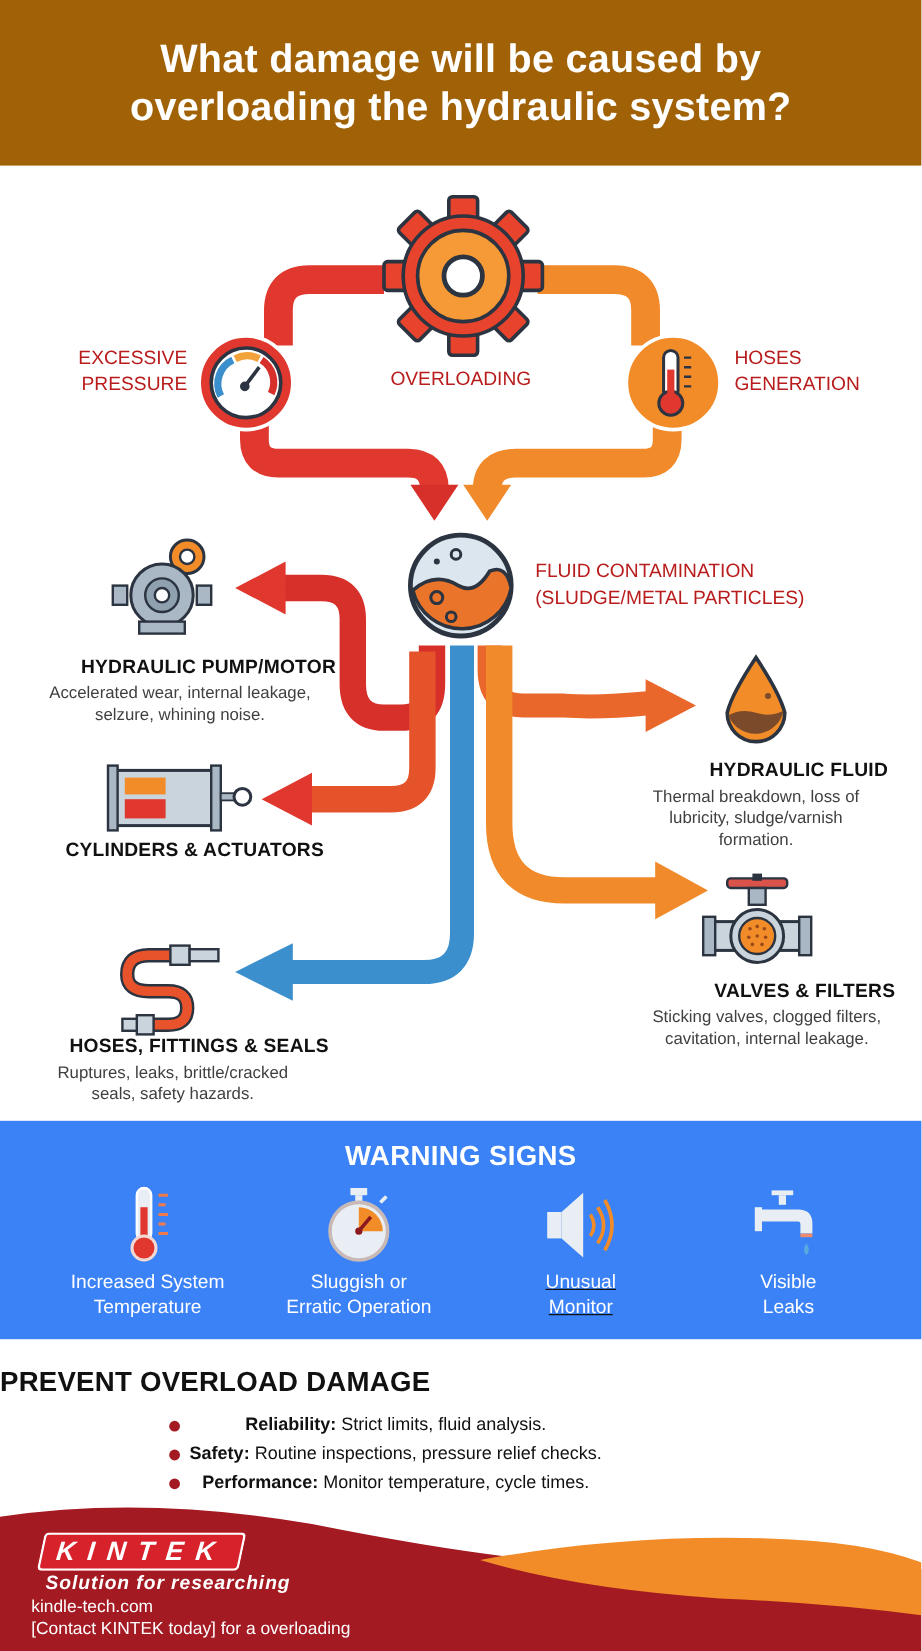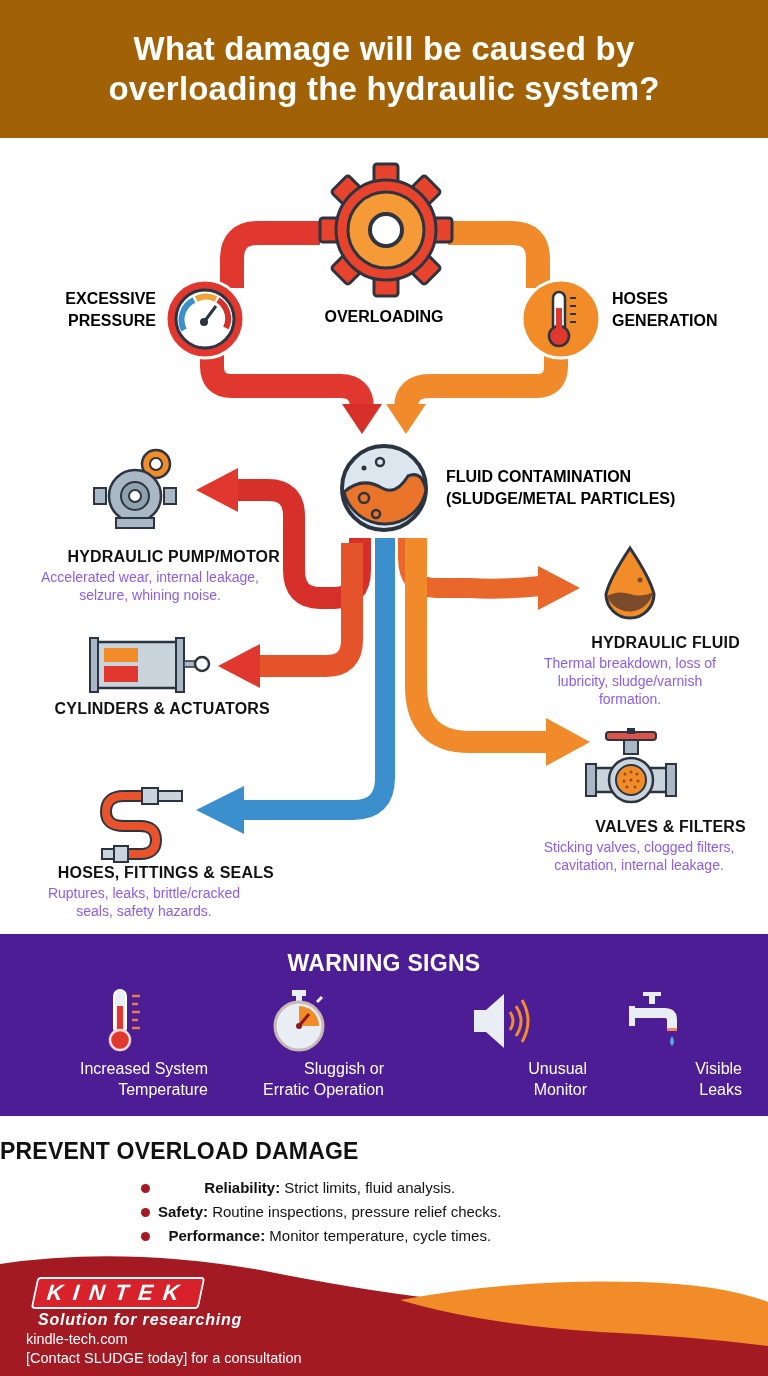--- a/index.html
+++ b/index.html
@@ -5,27 +5,27 @@
   * { box-sizing: border-box; margin: 0; padding: 0; }
   html, body { width: 768px; height: 1376px; background: #ffffff; overflow: hidden; }
   body { position: relative; font-family: "Liberation Sans", "DejaVu Sans", sans-serif; color: #111; }
 
   .header { position: absolute; left: 0; top: 0; width: 768px; height: 138px; background: #a16207; display: flex; flex-direction: column; align-items: center; justify-content: center; }
   .header h1 { color: #fff; font-size: 33px; font-weight: bold; text-align: center; line-height: 40px; letter-spacing: 0.2px; }
 
   .flow { position: absolute; left: 0; top: 138px; width: 768px; height: 792px; }
   .flow svg.pipes { position: absolute; left: 0; top: 0; }
 
-  .label { position: absolute; font-weight: bold; color: #000000; }
+  .label { position: absolute; font-weight: normal; color: #b91c1c; }
   .node-title { position: absolute; font-weight: bold; font-size: 16px; text-align: right; color: #111; letter-spacing: 0.2px; }
-  .node-desc { position: absolute; font-size: 14px; text-align: center; line-height: 18px; color: #8b5cf6; }
-
-  .warning { position: absolute; left: 0; top: 934px; width: 768px; height: 182px; background: #4c1d95; }
+  .node-desc { position: absolute; font-size: 14px; text-align: center; line-height: 18px; color: #404040; }
+
+  .warning { position: absolute; left: 0; top: 934px; width: 768px; height: 182px; background: #3b82f6; }
   .warning h2 { position: absolute; left: 0; width: 768px; top: 16px; text-align: center; color: #fff; font-size: 23px; font-weight: bold; letter-spacing: 0.3px; }
-  .sign { position: absolute; top: 54px; width: 170px; text-align: right; }
+  .sign { position: absolute; top: 54px; width: 170px; text-align: center; }
   .sign svg { display: block; margin: 0 auto; }
   .sign .sign-label { color: #fff; font-size: 16px; line-height: 21px; margin-top: 6px; }
 
   .prevent { position: absolute; left: 0; top: 1118px; width: 768px; height: 150px; }
   .prevent h2 { position: absolute; left: 0; width: 768px; top: 20px; text-align: left; font-size: 23px; font-weight: bold; letter-spacing: 0.2px; }
   .prevent ul { position: absolute; left: 140px; top: 58px; list-style: none; }
   .prevent li { font-size: 15px; line-height: 24px; position: relative; padding-left: 18px; text-align: center; }
   .prevent li::before { content: ""; position: absolute; left: 1px; top: 8px; width: 9px; height: 9px; border-radius: 50%; background: #a31a23; }
   .prevent li b { font-weight: bold; }
 
@@ -246,21 +246,21 @@
       <rect x="29" y="8" width="6" height="6" fill="#e8eef3"></rect>
       <line x1="50" y1="14" x2="55" y2="9" stroke="#e8eef3" stroke-width="3"></line>
       <circle cx="32" cy="38" r="24" fill="#e8eef3" stroke="#c8b8b6" stroke-width="3"></circle>
       <path d="M32 38 L32 18 A20 20 0 0 1 52 38 Z" fill="#f28c28"></path>
       <line x1="32" y1="38" x2="42" y2="26" stroke="#8a1a20" stroke-width="3"></line>
       <circle cx="32" cy="38" r="3" fill="#8a1a20"></circle>
     </svg>
     <div class="sign-label"><span>Sluggish or</span><br><span>Erratic Operation</span></div>
   </div>
 
-  <div class="sign" style="left:417px;">
+  <div class="sign" style="left:399px;text-decoration:underline;">
     <svg width="64" height="64" viewBox="0 0 64 64">
       <rect x="4" y="22" width="12" height="22" fill="#e8eef3"></rect>
       <path d="M16 22 L34 6 L34 60 L16 44 Z" fill="#e8eef3"></path>
       <path d="M40 24 Q46 33 40 42" fill="none" stroke="#f28c28" stroke-width="3"></path>
       <path d="M46 18 Q56 33 46 48" fill="none" stroke="#f28c28" stroke-width="3"></path>
       <path d="M52 12 Q64 33 52 54" fill="none" stroke="#f28c28" stroke-width="3"></path>
     </svg>
     <div class="sign-label"><span>Unusual</span><br><span>Monitor</span></div>
   </div>
 
@@ -289,14 +289,14 @@
 <div class="footer">
   <svg class="wave" width="768" height="126" viewBox="0 0 768 126">
     <path d="M0 14 Q120 -4 260 20 Q360 40 430 48 Q560 30 700 40 Q740 44 768 58 L768 126 L0 126 Z" fill="#a31a23"></path>
     <path d="M400 50 Q520 28 640 32 Q720 34 768 52 L768 96 Q690 86 600 82 Q480 74 400 50 Z" fill="#f28c28"></path>
   </svg>
   <div class="logo">
       <span>KINTEK</span>
     </div>
   <div class="tagline">Solution for researching</div>
   <div class="site">kindle-tech.com</div>
-  <div class="cta">[Contact SLUDGE today] for a consultation</div>
+  <div class="cta">[Contact KINTEK today] for a overloading</div>
 </div>
 
 </body></html>

